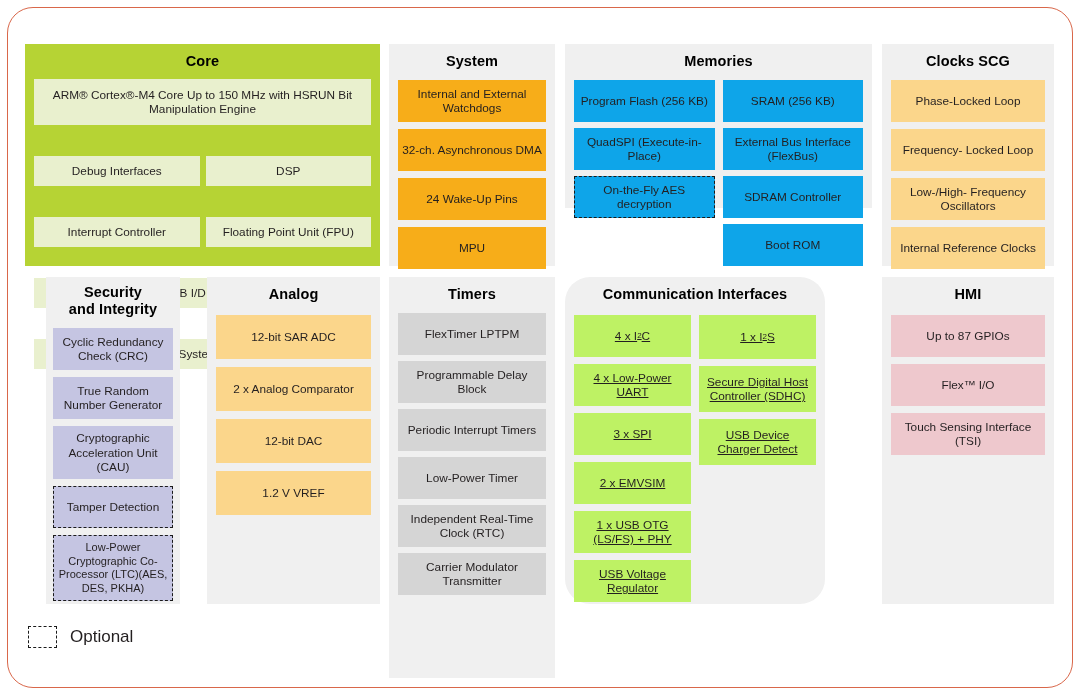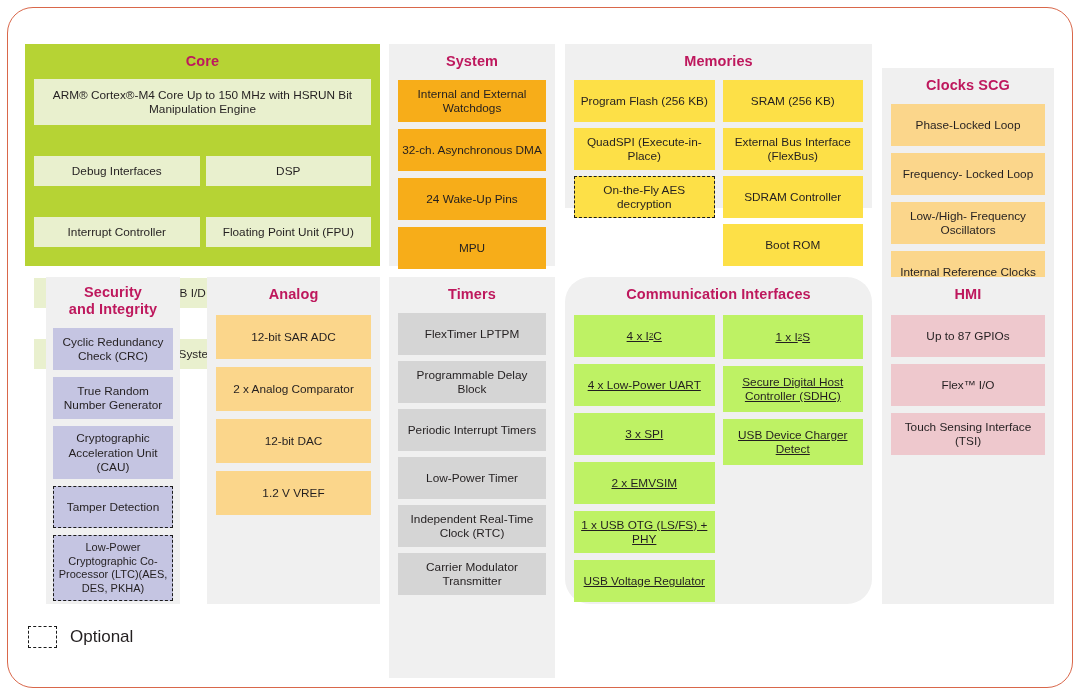--- a/index.html
+++ b/index.html
@@ -28,21 +28,21 @@
     position: absolute;
     background: #f0f0f0;
     padding: 0;
   }
   .panel.core { background: #b6d334; }
 
   .panel-title {
     text-align: center;
     font-weight: bold;
     font-size: 14.5px;
-    color: #be185d;
+    color: #000000;
     line-height: 1.18;
     padding-top: 9px;
     letter-spacing: 0.1px;
   }
   .panel-title.two-line { padding-top: 7px; }
 
   .blocks {
     padding: 8px 9px 9px 9px;
     display: flex;
     flex-direction: column;
@@ -72,21 +72,21 @@
     min-height: 30px;
   }
   .blk.dashed {
     border: 1.7px dashed #1a1a1a;
   }
 
   
   .f-greenpale { background: #e9f0ce; }
   .f-amber     { background: #f7ad19; }
   .f-amberlite { background: #fbd68b; }
-  .f-gray      { background: #fde047; }
+  .f-gray      { background: #0ea5e9; }
   .f-graylite  { background: #d5d5d5; }
   .f-purple    { background: #c5c5e2; }
   .f-blue      { background: #bef264; text-decoration: underline; }
   .f-pink      { background: #eec8cd; }
 
   
   .h2 { min-height: 42px; }
   .h3 { min-height: 52px; }
 
   .legend {
@@ -150,21 +150,21 @@
       </div>
       <div class="col">
         <div class="blk f-gray h2">SRAM (256 KB)</div>
         <div class="blk f-gray h2">External Bus Interface (FlexBus)</div>
         <div class="blk f-gray h2">SDRAM Controller</div>
         <div class="blk f-gray h2">Boot ROM</div>
       </div>
     </div>
   </div>
 
-  <div class="panel" style="left:882px; top:44px; width:172px; height:222px;margin-top:24px;">
+  <div class="panel" style="left:882px; top:44px; width:172px; height:222px;">
     <div class="panel-title">Clocks SCG</div>
     <div class="blocks" style="padding-top:10px; gap:7px;">
       <div class="blk f-amberlite h2">Phase-Locked Loop</div>
       <div class="blk f-amberlite h2">Frequency- Locked Loop</div>
       <div class="blk f-amberlite h2">Low-/High- Frequency Oscillators</div>
       <div class="blk f-amberlite h2">Internal Reference Clocks</div>
     </div>
   </div>
 
   <div class="panel" style="left:46px; top:277px; width:134px; height:327px;">
@@ -196,21 +196,21 @@
     <div class="blocks" style="padding-top:10px; gap:6px;">
       <div class="blk f-graylite h2">FlexTimer LPTPM</div>
       <div class="blk f-graylite h2">Programmable Delay Block</div>
       <div class="blk f-graylite h2">Periodic Interrupt Timers</div>
       <div class="blk f-graylite h2">Low-Power Timer</div>
       <div class="blk f-graylite h2">Independent Real-Time Clock (RTC)</div>
       <div class="blk f-graylite h2">Carrier Modulator Transmitter</div>
     </div>
   </div>
 
-  <div class="panel" style="left:565px; top:277px; width:307px; height:327px;border-radius:25px;">
+  <div class="panel" style="left:565px; top:277px; width:260px; height:327px;border-radius:25px;">
     <div class="panel-title">Communication  Interfaces</div>
     <div class="blocks row2col" style="padding-top:12px;">
       <div class="col" style="gap:7px;">
         <div class="blk f-blue h2">4 x I<sup>2</sup>C</div>
         <div class="blk f-blue h2">4 x Low-Power UART</div>
         <div class="blk f-blue h2">3 x SPI</div>
         <div class="blk f-blue h2">2 x EMVSIM</div>
         <div class="blk f-blue h2">1 x USB OTG (LS/FS) + PHY</div>
         <div class="blk f-blue h2">USB Voltage Regulator</div>
       </div>

